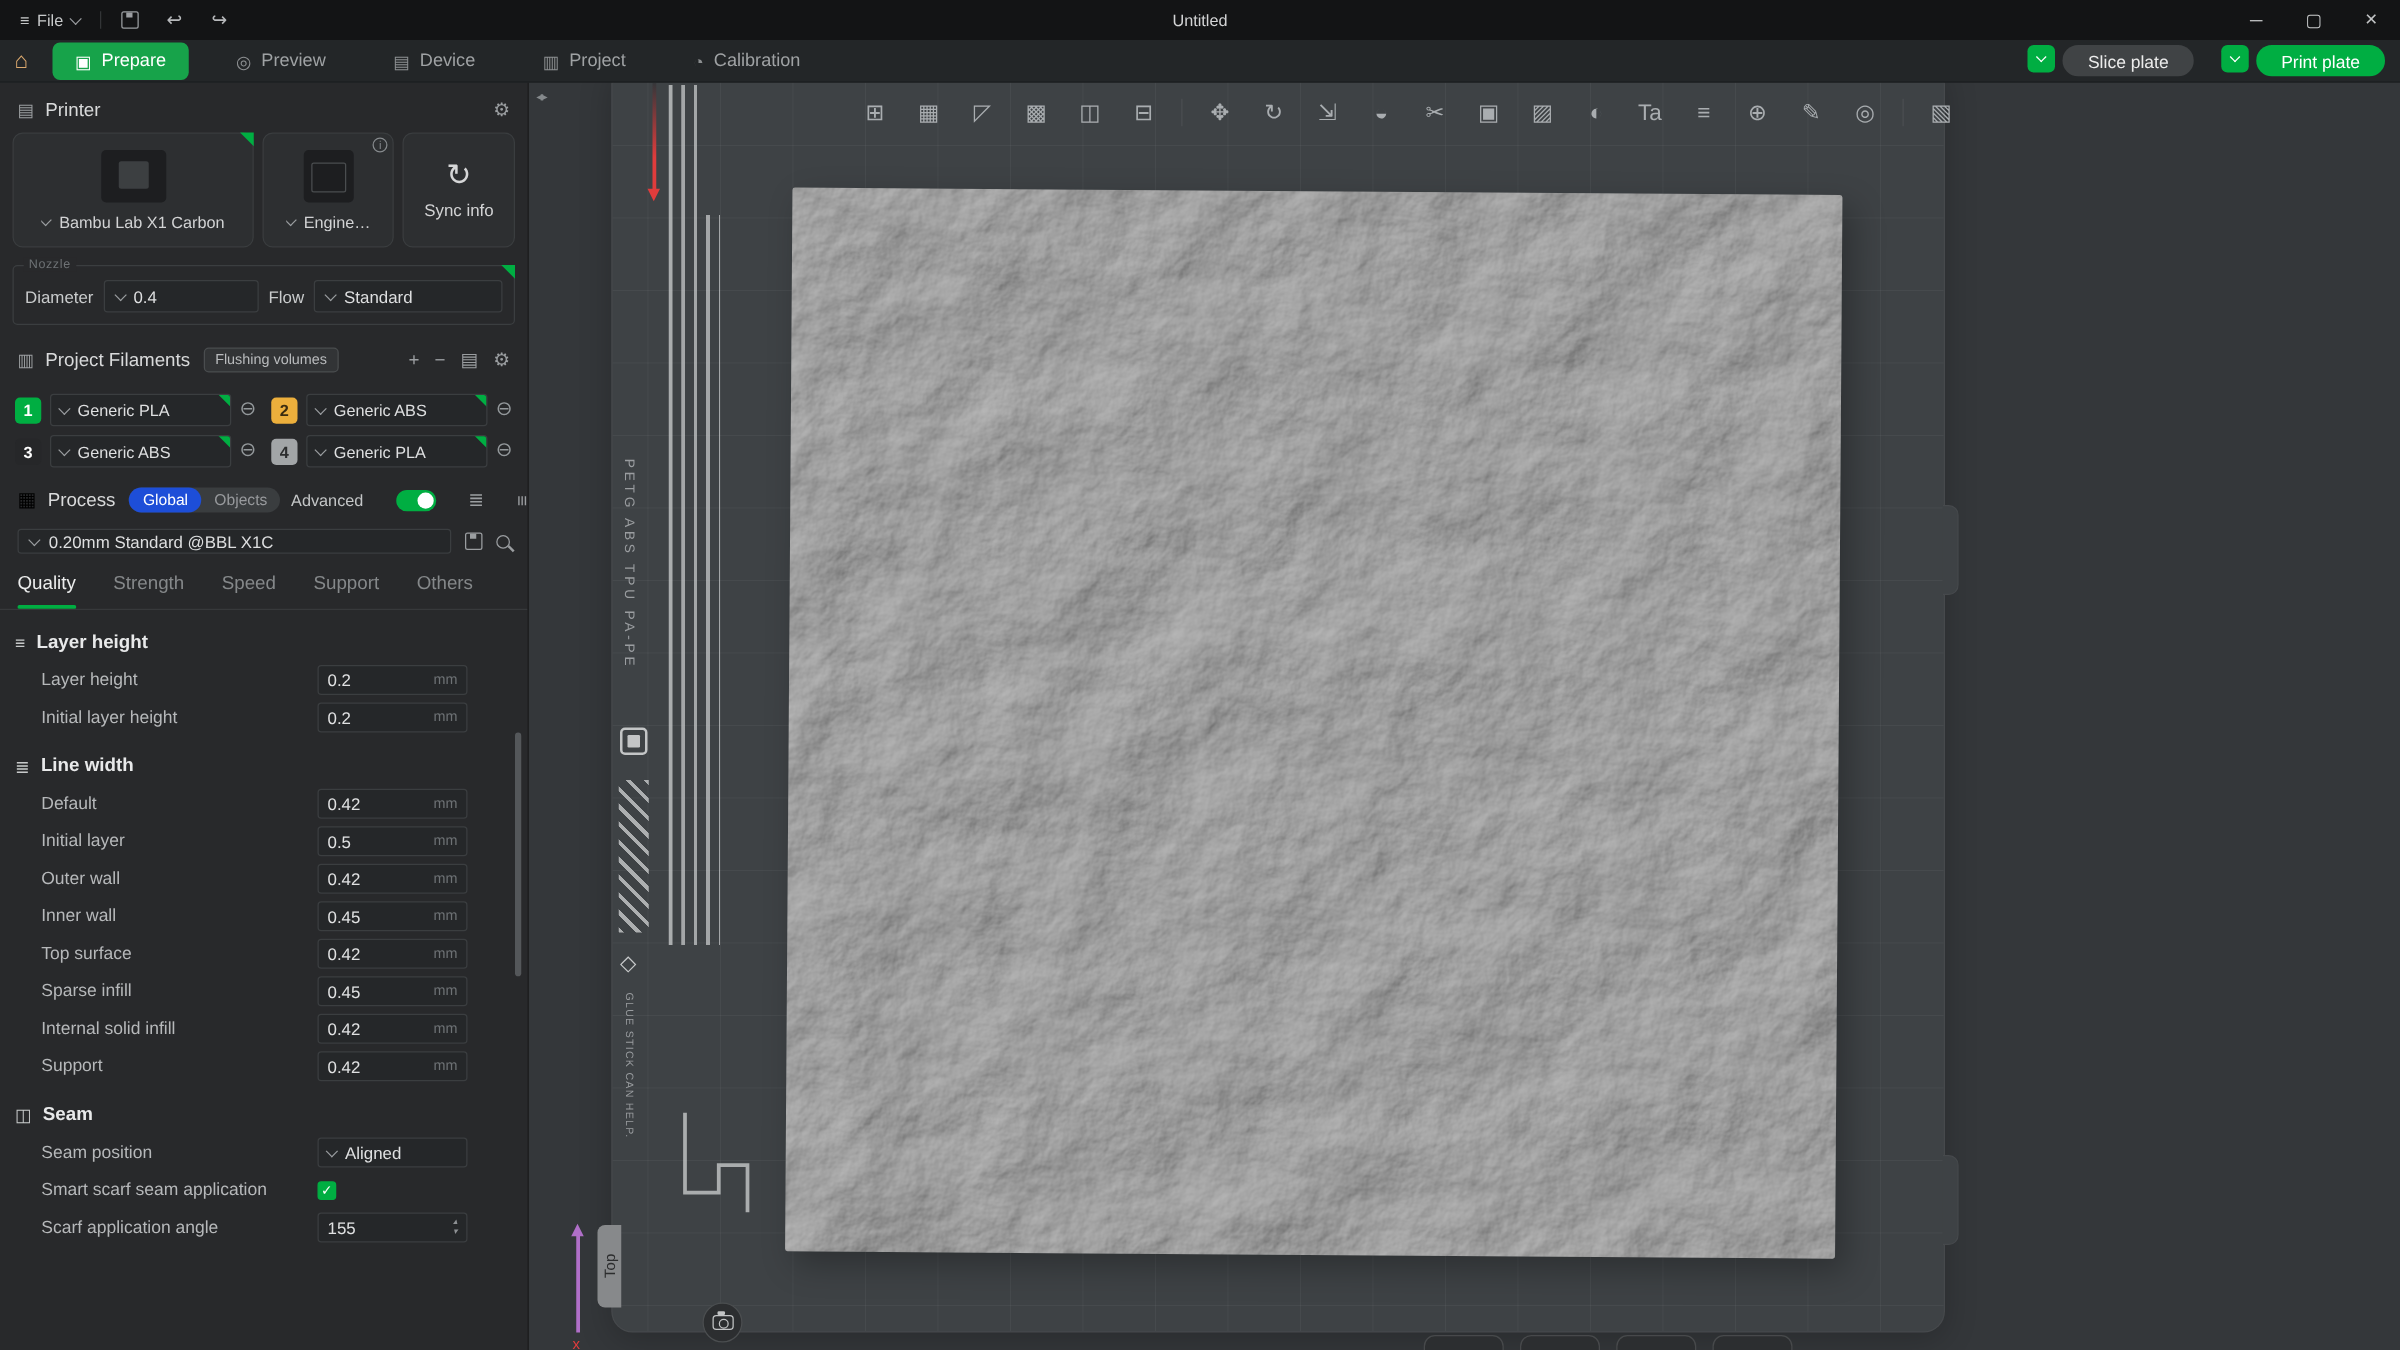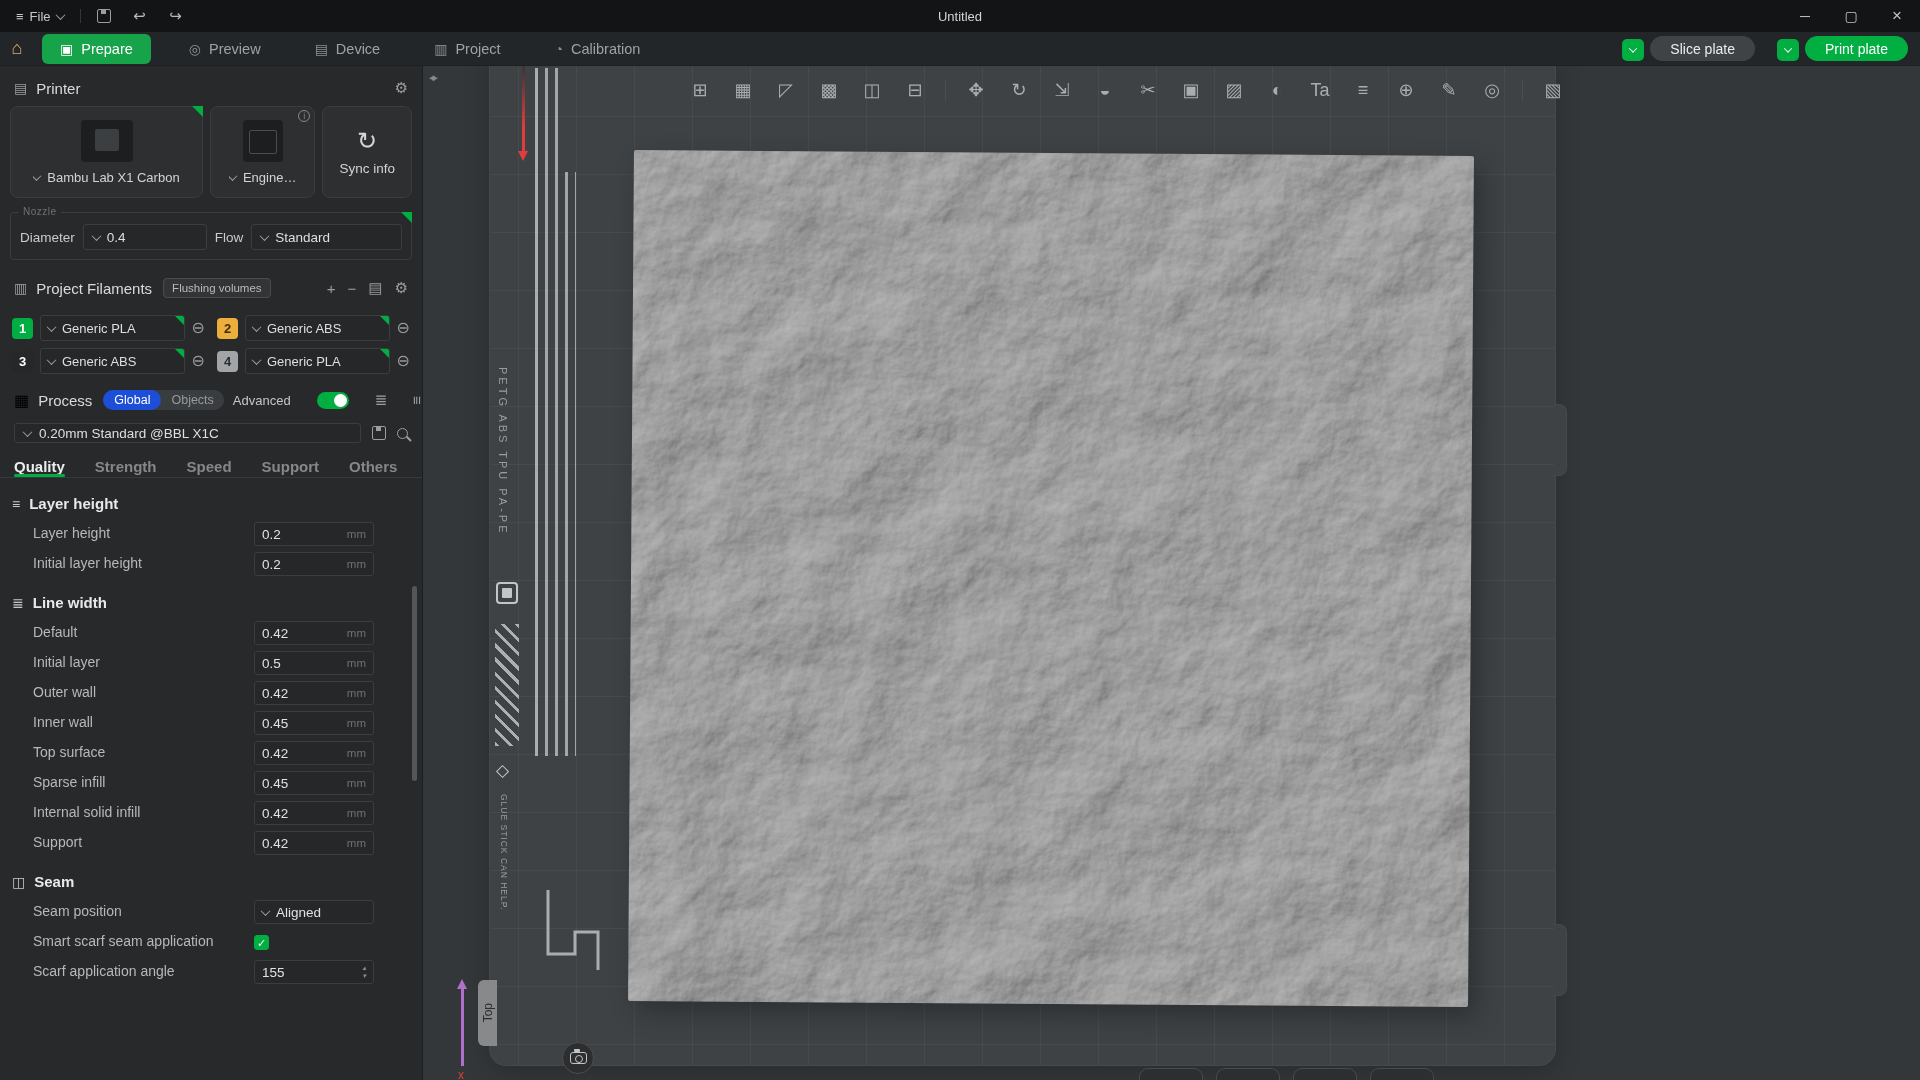--- a/index.html
+++ b/index.html
@@ -24,21 +24,21 @@
   .tabbar { position:absolute; top:32px; left:0; right:0; height:34px; background:#232628;
             display:flex; align-items:center; z-index:39; border-bottom:1px solid #1d1f20; }
   .home-btn { width:34px; height:34px; display:flex; align-items:center; justify-content:center;
               font-size:18px; color:#dca96e; }
   .tab { display:flex; align-items:center; gap:8px; color:#9fa2a4; font-size:14.5px;
          padding:0 12px; height:34px; margin-right:30px; }
   .tab .t-ico { font-size:14px; opacity:.85; }
   .tab.active { background:#17a34a; color:#fff; height:30px; border-radius:6px; margin:0 26px 0 8px;
                 padding:0 18px; }
   .tab.active .t-ico { color:#fff; opacity:1; }
-  .tabbar-right { margin-left:auto; display:flex; align-items:flex-end; gap:6px; padding-right:12px; }
+  .tabbar-right { margin-left:auto; display:flex; align-items:flex-start; gap:6px; padding-right:12px; }
   .drop-sq { width:22px; height:22px; border-radius:5px; background:#00ae42; display:flex;
              align-items:center; justify-content:center; }
   .pill-btn { height:25px; border-radius:13px; padding:0 20px; font-size:14px; display:flex;
               align-items:center; }
   .pill-btn.dark { background:#404345; color:#ececec; }
   .pill-btn.green { background:#00ae42; color:#fff; }
   .gap14 { width:10px; }
 
   
   .chev { display:inline-block; width:7px; height:7px; border-right:1.6px solid #9b9ea1;
@@ -116,21 +116,21 @@
                    background:#fff; border-radius:50%; }
   .proc-ico { color:#9b9ea1; font-size:15px; }
   .tune-ico { display:inline-block; transform:rotate(90deg); }
 
   .preset-row { display:flex; align-items:center; gap:11px; padding:9px 14px 0; }
   .preset-dd { flex:1; height:20px; border:1px solid #3b3e40; border-radius:3px; background:#252729;
                display:flex; align-items:center; gap:8px; padding:0 9px; font-size:13.5px; color:#dedfe0; }
 
   .param-tabs { display:flex; gap:30px; padding:15px 14px 0; border-bottom:1px solid #37393b;
                 font-size:15px; color:#85888a; }
-  .param-tab { padding-bottom:2px; position:relative;font-weight:bold; }
+  .param-tab { padding-bottom:12px; position:relative; }
   .param-tab.active { color:#eceded; }
   .param-tab.active::after { content:""; position:absolute; left:0; right:0; bottom:0; height:3px;
                              border-radius:2px; background:#00ae42; }
 
   .settings-list { padding-top:2px; }
   .sgroup { display:flex; align-items:center; gap:9px; padding:15px 12px 7px; font-weight:bold;
             font-size:15px; color:#e8e9ea; }
   .sgroup-ico { color:#c7c9ca; font-size:14px; font-weight:normal; }
   .srow { display:flex; align-items:center; min-height:30px; padding:1px 48px 1px 33px;
           font-size:14px; color:#b6b8ba; }

